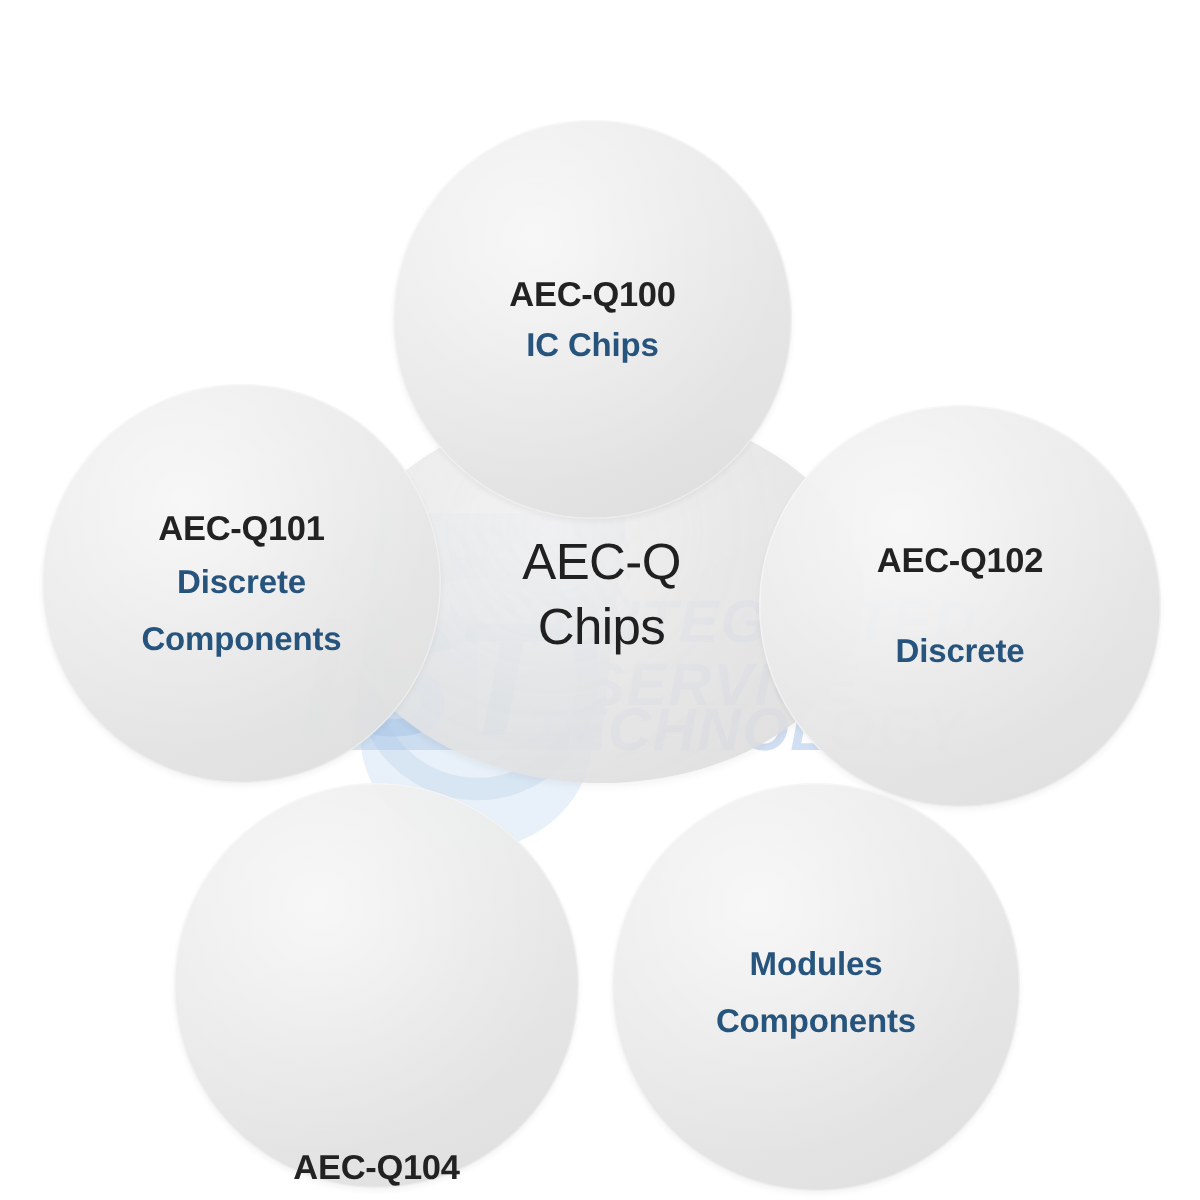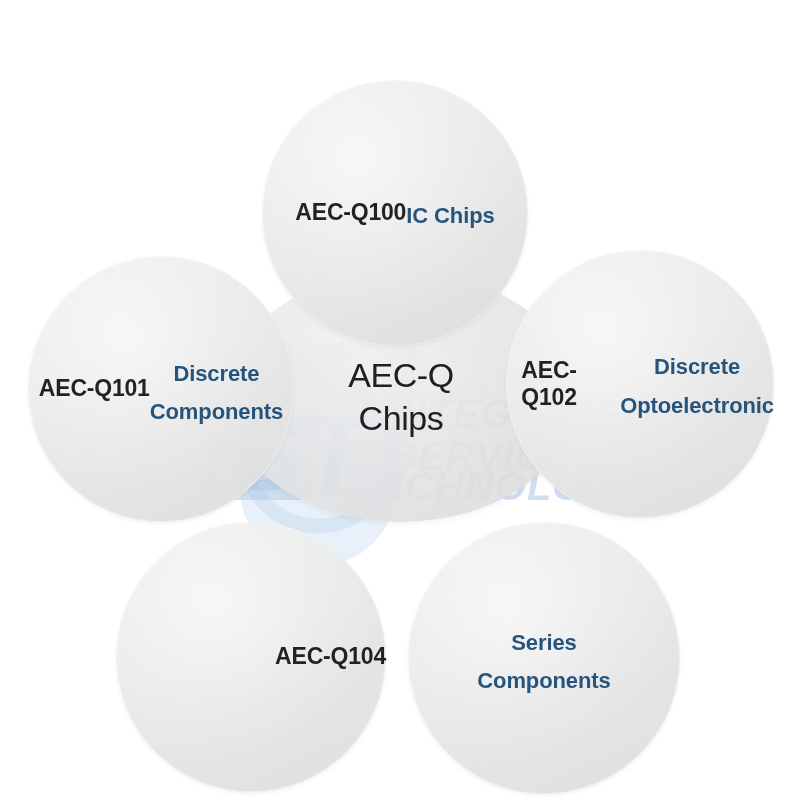--- a/index.html
+++ b/index.html
@@ -39,21 +39,21 @@
     background:
       radial-gradient(circle at 38% 32%,
         rgba(255,255,255,0.55) 0%,
         rgba(255,255,255,0.18) 38%,
         rgba(0,0,0,0.0) 62%),
       linear-gradient(150deg, #ececec 0%, #e8e8e8 45%, #e2e2e2 78%, #dedede 100%);
     box-shadow:
       0 2px 5px rgba(0,0,0,0.055),
       inset 0 0 0 1px rgba(255,255,255,0.40);
     display: flex;
-    flex-direction: row;
+    flex-direction: column;
     align-items: center;
     justify-content: center;
     text-align: center;
     box-sizing: border-box;
   }
 
   .bubble.petal {
     z-index: 4;
     background:
       radial-gradient(circle at 36% 30%,
@@ -107,21 +107,21 @@
     font-size: 34px;
     color: #202020;
     line-height: 1.26;
     letter-spacing: -0.4px;
   }
   .center-label span { display: block; }
 
   
   #bubble-q100 { left: 262px; top: 80px;  width: 266px; height: 266px; }
   #bubble-q101 { left: 28px;  top: 256px; width: 266px; height: 266px; }
-  #bubble-q102 { left: 506px; top: 250px; width: 268px; height: 268px; gap: 28px; }
+  #bubble-q102 { left: 506px; top: 270px; width: 268px; height: 268px; gap: 28px; }
   #bubble-q104 { left: 116px; top: 522px; width: 270px; height: 270px; justify-content: flex-end; }
   #bubble-q200 { left: 408px; top: 522px; width: 272px; height: 272px; }
   #bubble-center { left: 226px; top: 272px; width: 350px; height: 250px; }
 
   #bubble-q100 .desc { margin-top: 7px; }
   #bubble-q102 .code { font-size: 23px; }
   #bubble-q102 .desc { margin-top: 5px; line-height: 1.28; }
 </style>
 </head>
 <body>
@@ -178,28 +178,27 @@
     <div class="desc">
       <span>Discrete</span>
       <span class="sub">Components</span>
     </div>
   </div>
 
   <div class="bubble petal" id="bubble-q102">
     <div class="code">AEC-Q102</div>
     <div class="desc">
       <span>Discrete</span>
-      <span class="sub">Optoelectronic</span>
     </div>
   </div>
 
   <div class="bubble petal" id="bubble-q104">
     <div class="code">AEC-Q104</div>
   </div>
 
   <div class="bubble petal" id="bubble-q200">
     <div class="desc">
-      <span>Series</span>
+      <span>Modules</span>
       <span class="sub">Components</span>
     </div>
   </div>
 
 </div>
 
 </body></html>

